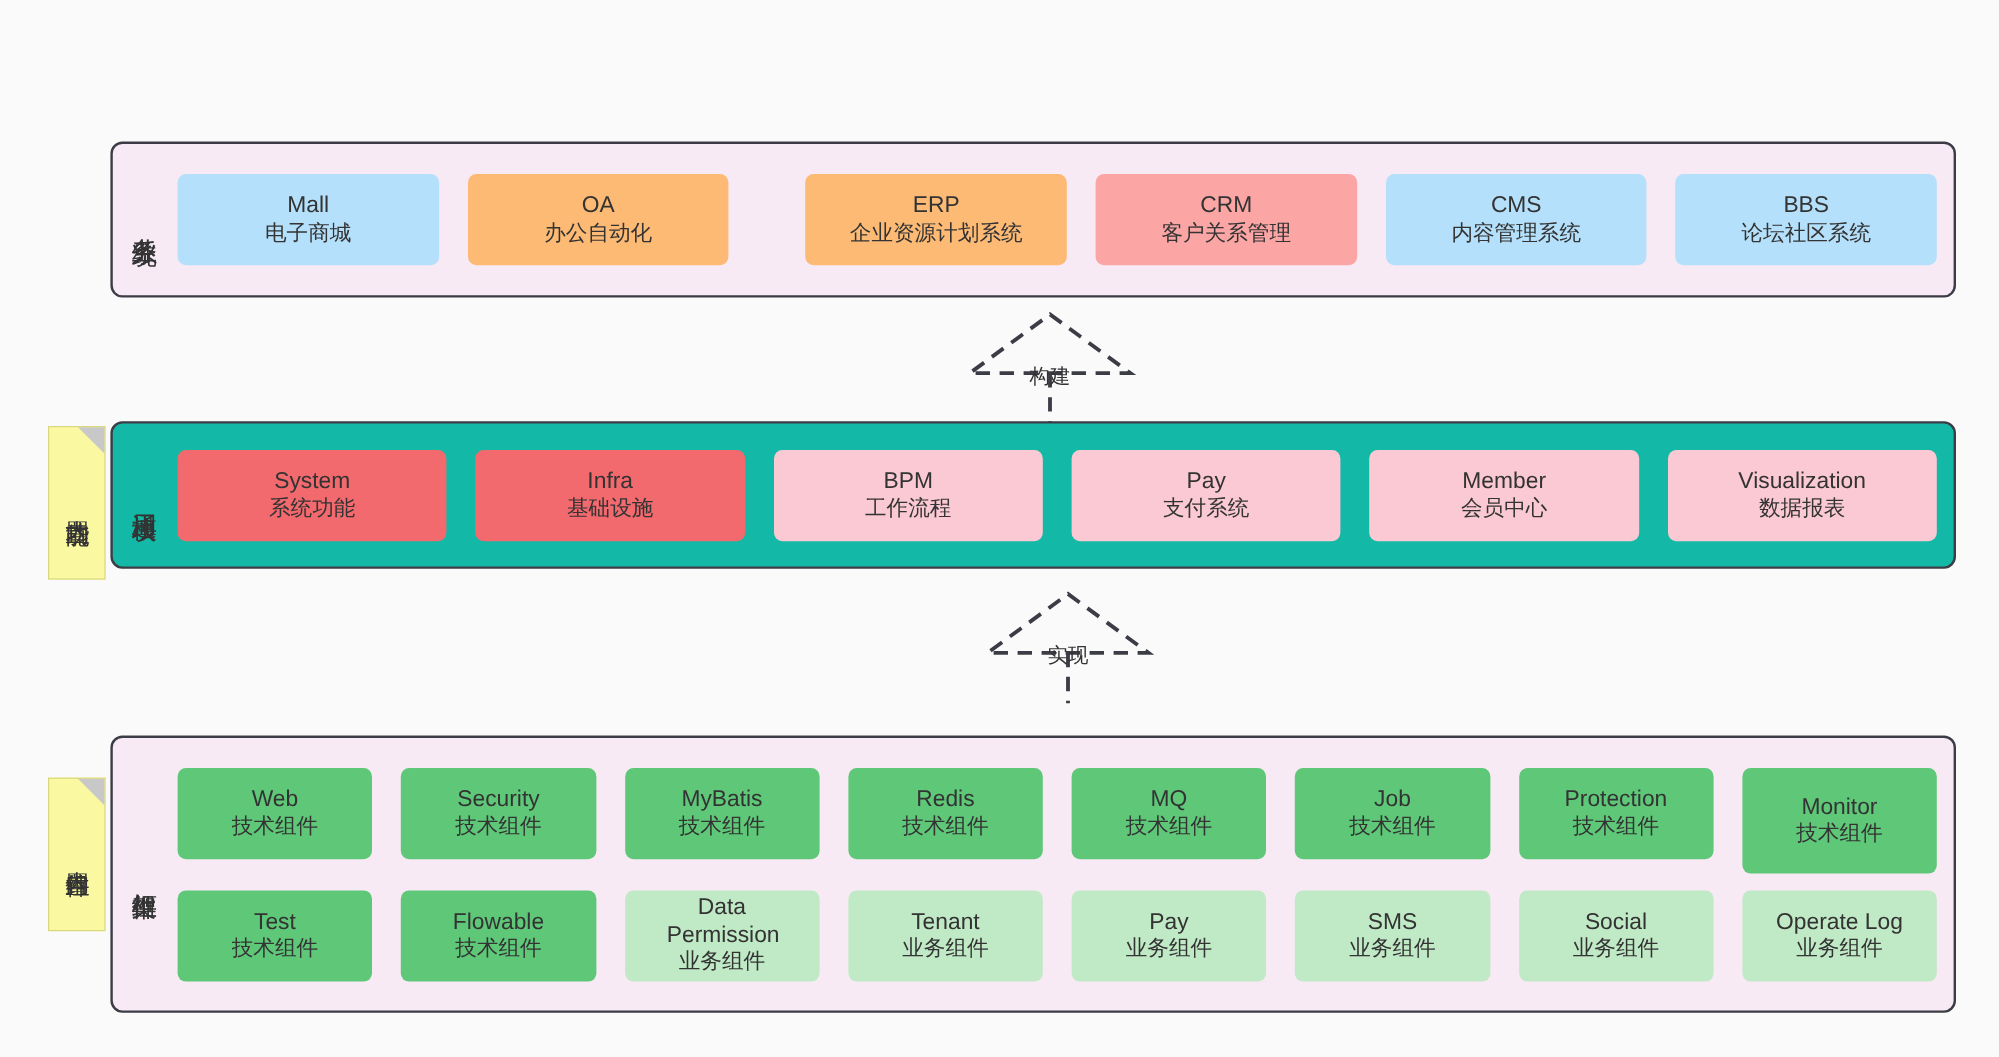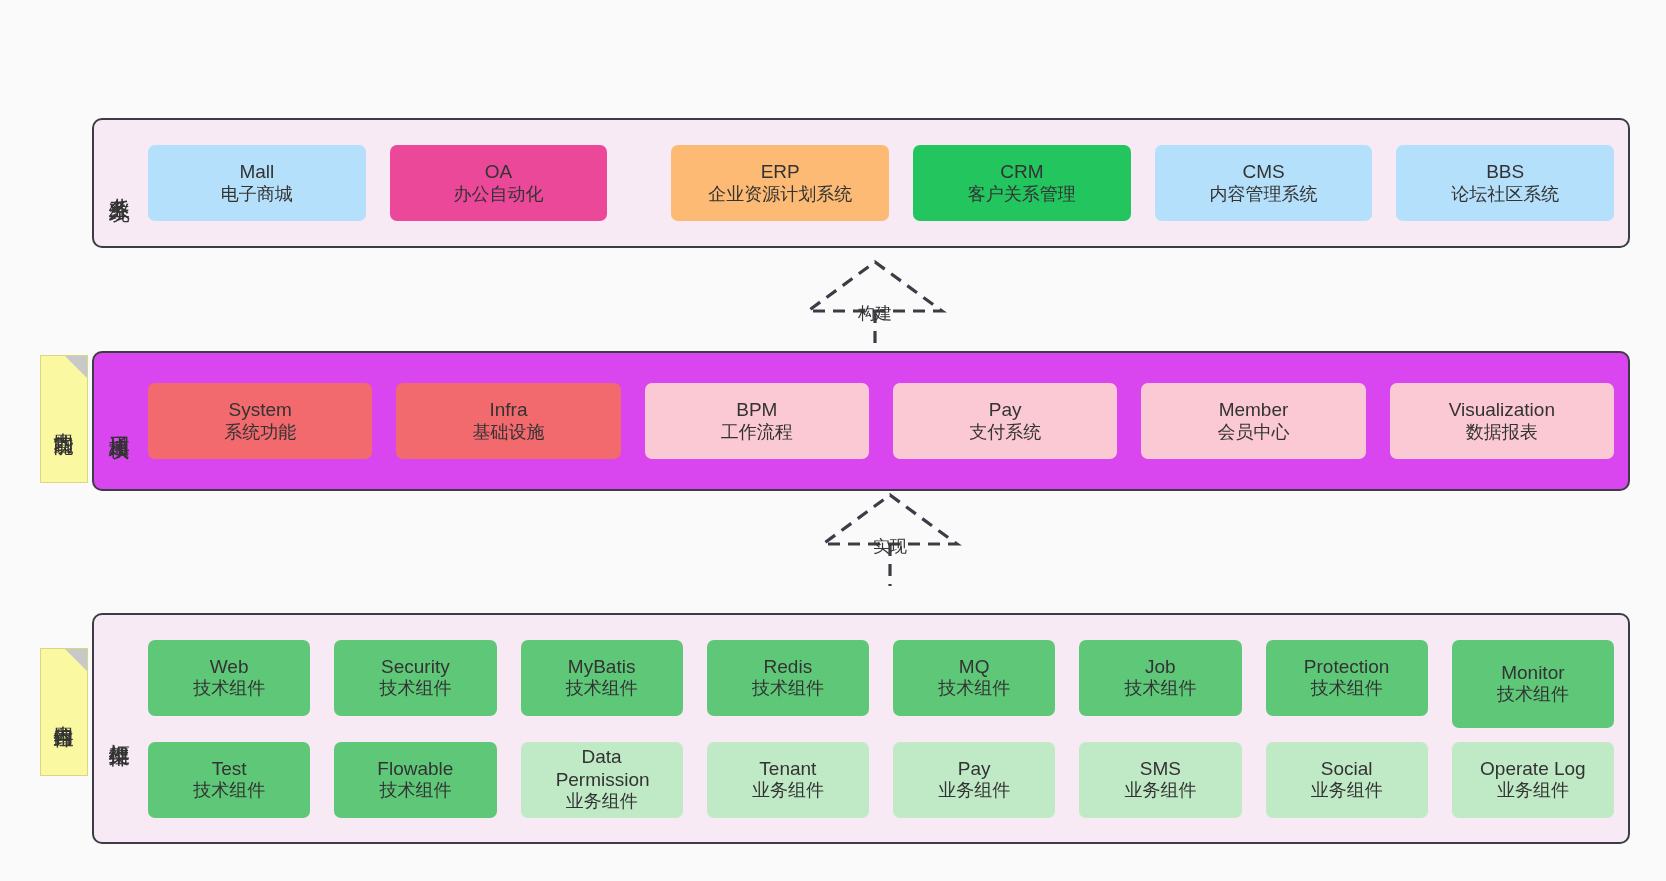--- a/index.html
+++ b/index.html
@@ -142,29 +142,29 @@
 <div class="canvas">
 
   <div class="layer" id="layer-business" style="left: 92px; top: 118px; width: 1538px; height: 130px; background: rgb(247, 234, 244); border-color: rgb(60, 60, 70);">
     <div class="layer-title">业务系统</div>
     <div class="layer-body">
       <div class="row">
         <div class="card c-blue" style="height: 76px; background: rgb(181, 224, 251);">
           <span class="t1">Mall</span>
           <span class="t2">电子商城</span>
         </div>
-        <div class="card c-blue" style="height: 76px; background: #ec4899;">
+        <div class="card c-blue" style="height: 76px; background: #fdba74;">
           <span class="t1">OA</span>
           <span class="t2">办公自动化</span>
         </div>
         <div class="card c-blue" style="height: 76px; background: #fdba74; margin-left: 40px;">
           <span class="t1">ERP</span>
           <span class="t2">企业资源计划系统</span>
         </div>
-        <div class="card c-blue" style="height: 76px; background: #22c55e;">
+        <div class="card c-blue" style="height: 76px; background: #fca5a5;">
           <span class="t1">CRM</span>
           <span class="t2">客户关系管理</span>
         </div>
         <div class="card c-blue" style="height: 76px; background: rgb(181, 224, 251);">
           <span class="t1">CMS</span>
           <span class="t2">内容管理系统</span>
         </div>
         <div class="card c-blue" style="height: 76px; background: rgb(181, 224, 251);">
           <span class="t1">BBS</span>
           <span class="t2">论坛社区系统</span>
@@ -181,21 +181,21 @@
       <path d="M 75 53 L 75 95" fill="none" stroke="#3c3c46" stroke-width="3.2" stroke-dasharray="12 8"></path>
     </svg>
     <span class="conn-label">构建</span>
   </div>
 
   <div class="note" style="left:40px; top:355px; width:48px; height:128px;">
     <span class="fold"></span>
     <span>内置功能</span>
   </div>
 
-  <div class="layer" id="layer-common" style="left: 92px; top: 351px; width: 1538px; height: 140px; background: #d946ef; border-color: rgb(60, 60, 70);">
+  <div class="layer" id="layer-common" style="left: 92px; top: 351px; width: 1538px; height: 123px; background: #14b8a6; border-color: rgb(60, 60, 70);">
     <div class="layer-title">通用模块</div>
     <div class="layer-body">
       <div class="row">
         <div class="card c-red-strong" style="height: 76px; background: rgb(242, 105, 110);">
           <span class="t1">System</span>
           <span class="t2">系统功能</span>
         </div>
         <div class="card c-red-strong" style="height: 76px; background: rgb(242, 105, 110);">
           <span class="t1">Infra</span>
           <span class="t2">基础设施</span>

